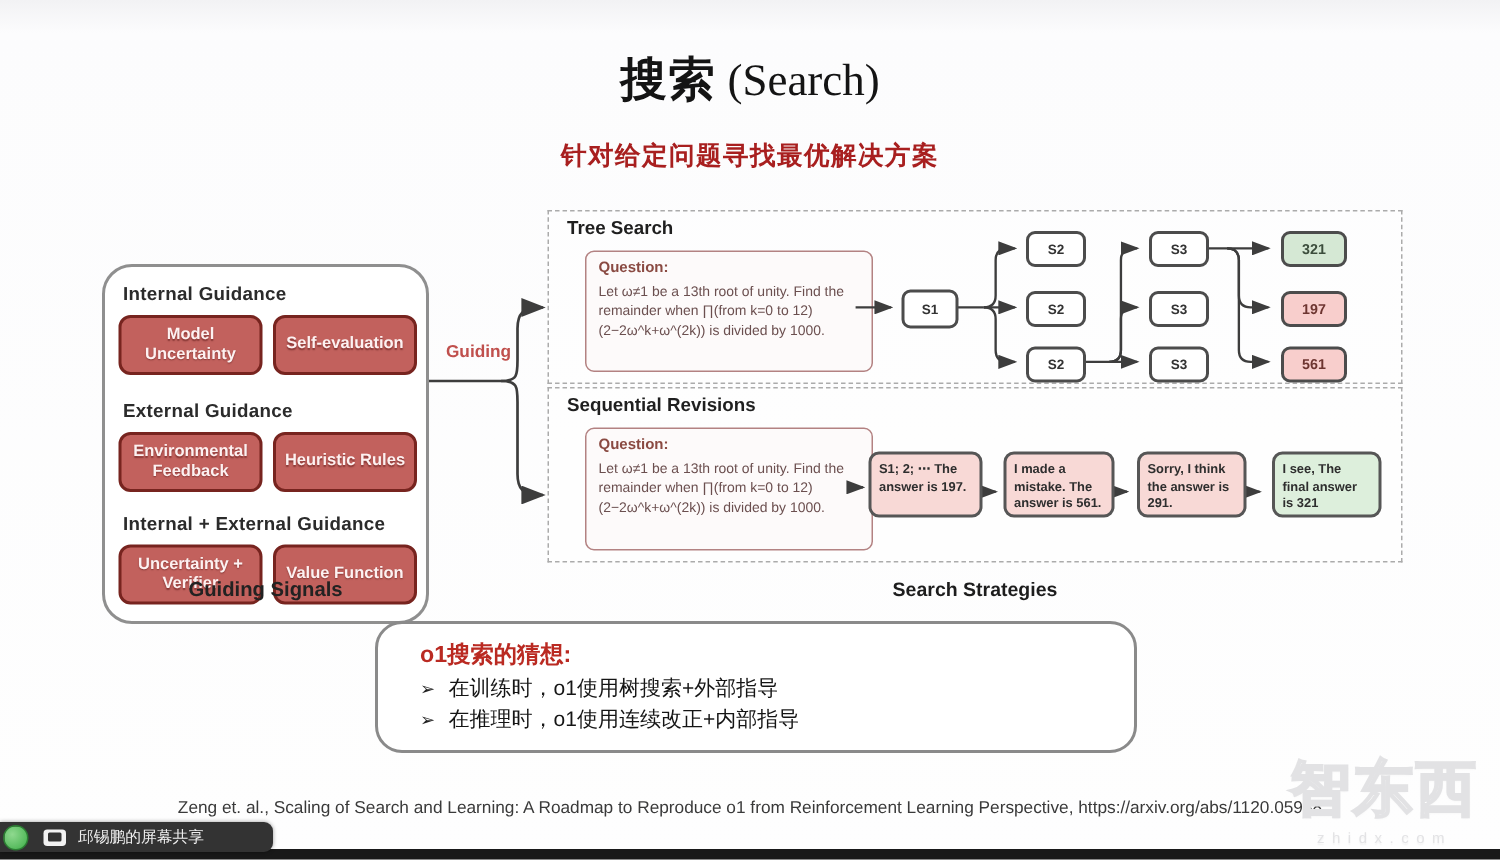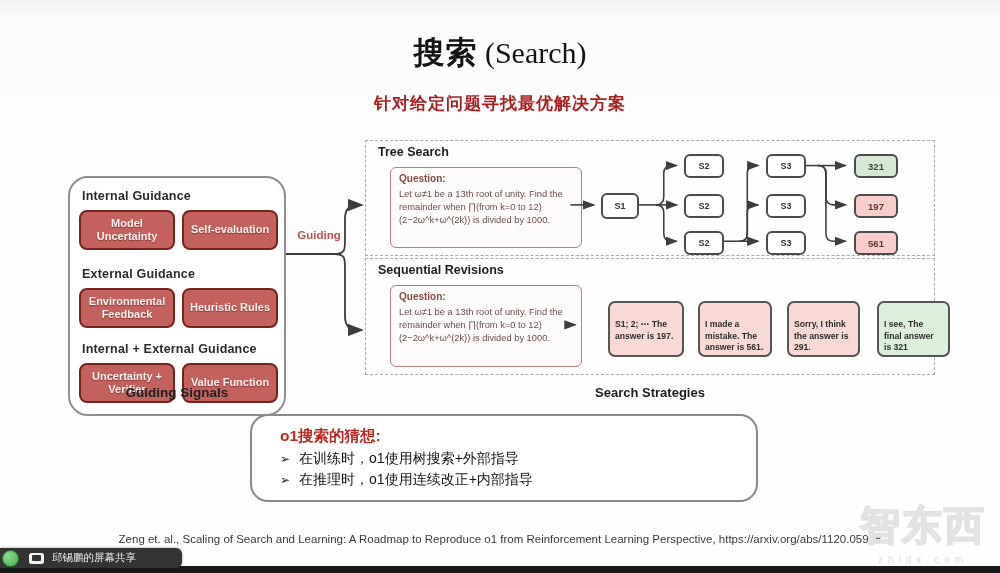--- a/index.html
+++ b/index.html
@@ -41,22 +41,22 @@
   .node{position:absolute;width:40px;height:24px;background:#fff;border:2px solid #4c4c4c;border-radius:6px;box-sizing:border-box;
         display:flex;align-items:center;justify-content:center;font-size:9px;font-weight:bold;color:#333;}
   .n-s1{left:235px;top:52px;width:38px;height:26px;}
   .colB{left:318px;} .colC{left:400px;}
   .rowT{top:13px;} .rowM{top:53px;} .rowB{top:90px;}
   .answer{position:absolute;left:488px;width:44px;height:24px;border:2px solid #4c4c4c;border-radius:6px;box-sizing:border-box;
           display:flex;align-items:center;justify-content:center;font-size:9.5px;font-weight:bold;}
   .answer.green{background:#d5e8d4;color:#3c4d3c;}
   .answer.pink{background:#f8cecc;color:#6d3530;}
 
-  .step{position:absolute;top:42px;height:56px;border:2px solid #565656;border-radius:7px;box-sizing:border-box;
-        padding:16px 5px;font-size:8.6px;font-weight:bold;line-height:1.35;color:#2e2e2e;margin-left:29px;}
+  .step{position:absolute;top:42px;height:44px;border:2px solid #565656;border-radius:7px;box-sizing:border-box;
+        padding:4px 5px;font-size:8.6px;font-weight:bold;line-height:1.35;color:#2e2e2e;}
   .step.pink{background:#f8d9d6;}
   .step.green{background:#ddefdc;}
   .st1{left:213px;width:76px;} .st2{left:303px;width:74px;} .st3{left:392px;width:73px;} .st4{left:482px;width:73px;}
 
   .ss-caption{position:absolute;left:365px;top:385px;width:570px;text-align:center;font-size:13px;font-weight:bold;color:#1d1d1d;}
 
   
   .hypo-box{position:absolute;left:250px;top:414px;width:508px;height:88px;background:#fff;border:2px solid #8a8a8a;border-radius:18px;box-sizing:border-box;padding:10px 0 0 28px;}
   .hypo-title{color:#ba2a22;font-weight:bold;font-size:15.5px;margin-bottom:3px;}
   .hypo-line{font-size:14px;color:#151515;margin-top:3px;display:flex;align-items:center;}

